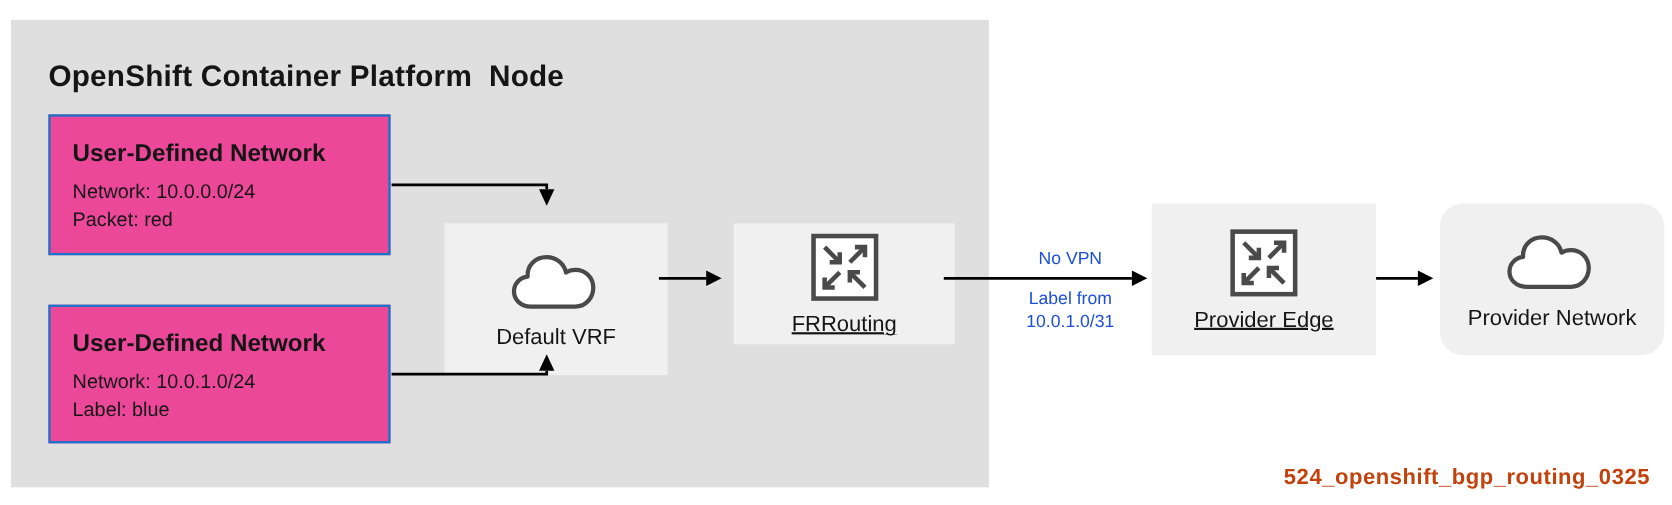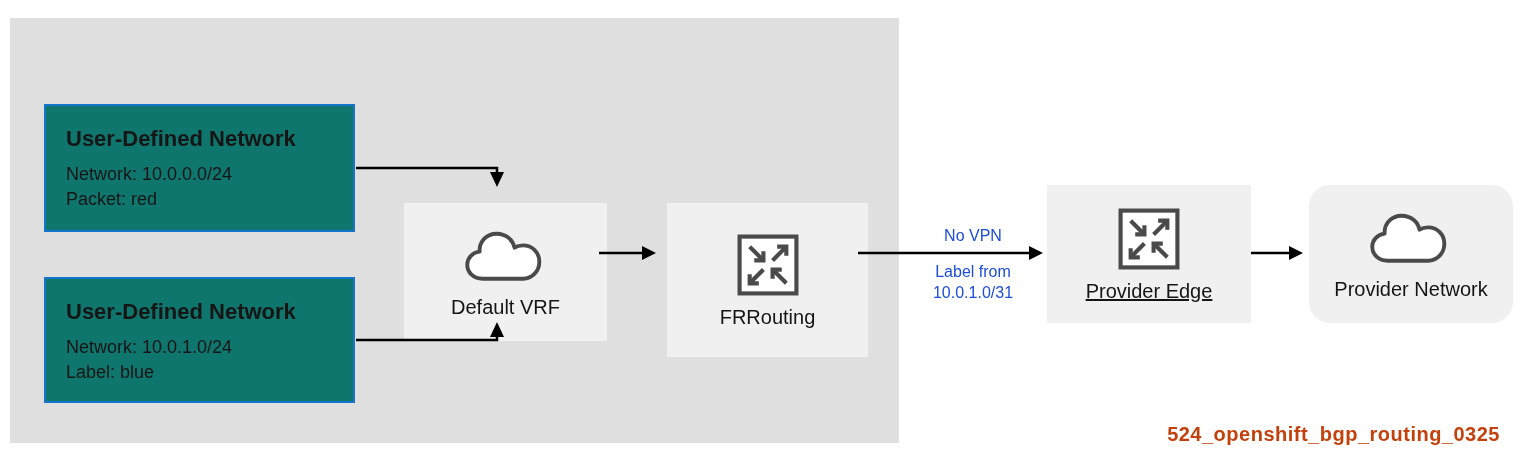--- a/index.html
+++ b/index.html
@@ -14,37 +14,37 @@
     background: #dfdfdf;
   }
   .container-title {
     position: absolute; left: 34px; top: 36px;
     font-size: 27px; font-weight: bold; letter-spacing: 0.2px;
     white-space: pre; color: #151515;
   }
 
   
   .udn-box {
-    position: absolute; width: 311px; background: #0f766e;
+    position: absolute; width: 311px; background: #ec4899;
     border: 2px solid #1574cc; padding: 20px 20px 16px 20px;
   }
   .udn-box.first  { left: 34px; top: 86px;  height: 128px; }
   .udn-box.second { left: 34px; top: 259px; height: 126px; }
   .udn-heading { font-size: 22px; font-weight: bold; margin-bottom: 10px; }
   .udn-line { font-size: 18px; line-height: 1.38; }
 
   
   .node-box {
     position: absolute; background: #f0f0f0;
     display: flex; flex-direction: column; align-items: center; justify-content: center;
     gap: 8px;
   }
   .node-box .node-label { font-size: 20px; color: #151515; white-space: nowrap; }
   .node-box.vrf { left: 394px; top: 185px; width: 203px; height: 138px; }
-  .node-box.frr { left: 657px; top: 185px; width: 201px; height: 154px; }
+  .node-box.frr { left: 657px; top: 185px; width: 201px; height: 110px; text-decoration: underline; }
   .node-box.pe  { left: 1047px; top: 185px; width: 204px; height: 138px; text-decoration: underline; }
   .node-box.pn  { left: 1309px; top: 185px; width: 204px; height: 138px; border-radius: 21px; }
 
   .cloud-icon-svg  { width: 94px; height: 62px; display: block; }
   .router-icon-svg { width: 66px; height: 66px; display: block; }
 
   
   .arrows-overlay {
     position: absolute; left: 0; top: 0; width: 1520px; height: 459px;
     pointer-events: none;
@@ -64,20 +64,21 @@
     font-size: 20px; font-weight: bold; letter-spacing: 0.5px;
     color: #c2410c;
   }
 </style>
 </head>
 <body>
 
 <div class="canvas">
 
   <div class="node-container">
+    <div class="container-title">OpenShift Container Platform  Node</div>
 
     <div class="udn-box first">
       <div class="udn-heading">User-Defined Network</div>
       <div class="udn-line">Network: 10.0.0.0/24</div>
       <div class="udn-line">Packet: red</div>
     </div>
 
     <div class="udn-box second">
       <div class="udn-heading">User-Defined Network</div>
       <div class="udn-line">Network: 10.0.1.0/24</div>

